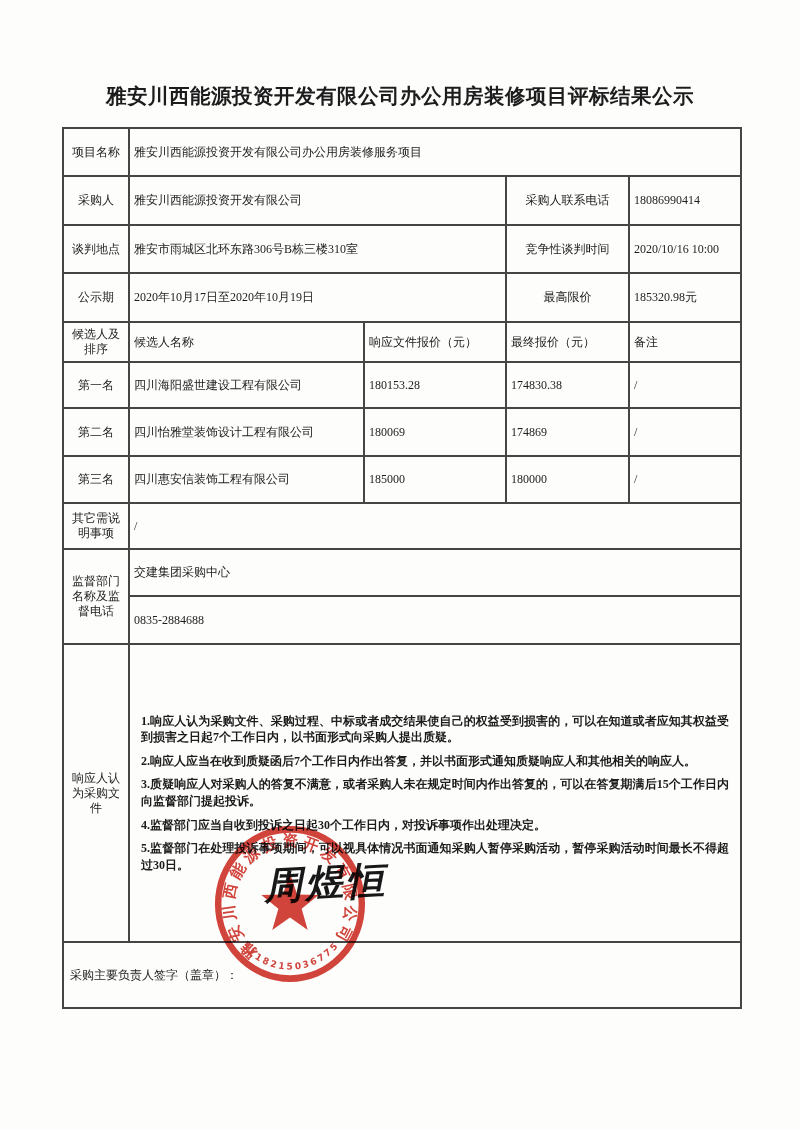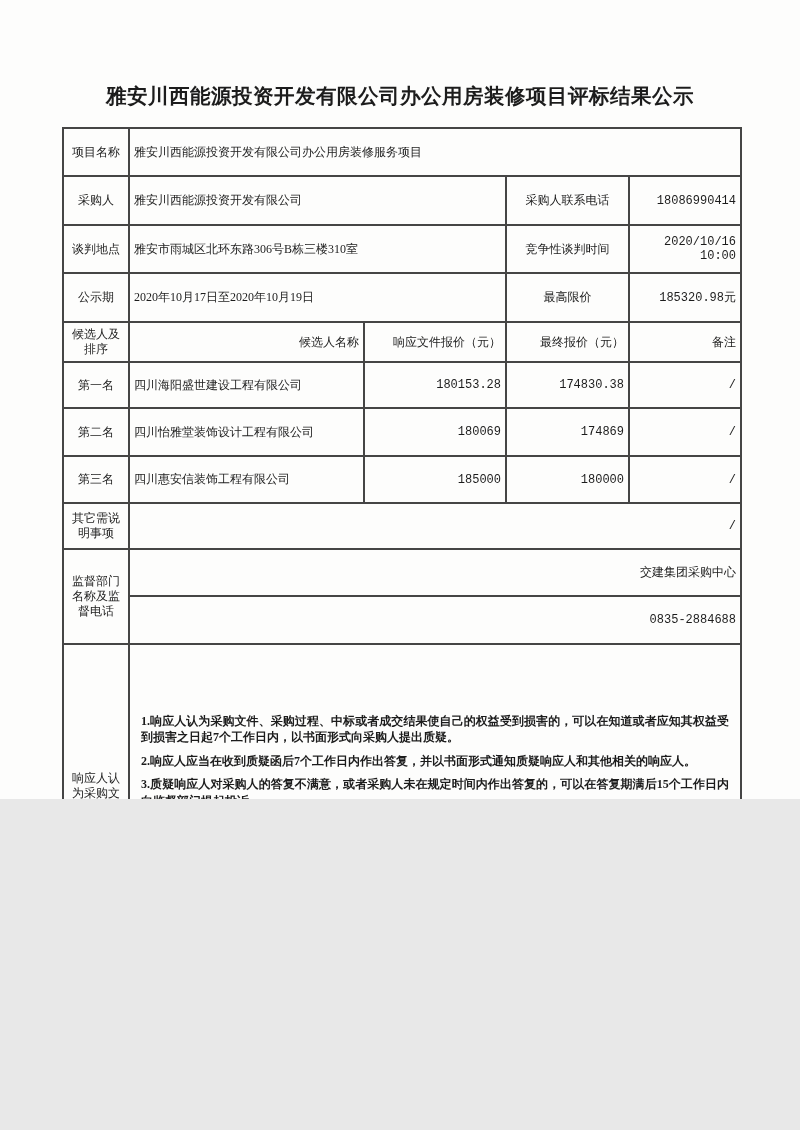--- a/index.html
+++ b/index.html
@@ -3,21 +3,21 @@
 <meta charset="utf-8">
 <style>
   html,body{margin:0;padding:0;}
   body{
     background:#e8e8e8;
     font-family:"Liberation Serif","DejaVu Serif",serif;
     color:#1c1c1c;
   }
   .page{
     position:relative;
-    width:800px;height:799px;
+    width:800px;height:1130px;
     margin:0 auto;
     background:#fdfdfc;
     overflow:hidden;
   }
   .title{
     position:absolute;
     top:82px;left:0;right:0;
     margin:0;
     text-align:center;
     font-size:20.5px;
@@ -33,21 +33,21 @@
     font-size:12px;
   }
   table.doc td{
     border:2px solid #454545;
     padding:2px 4px;
     vertical-align:middle;
     overflow:hidden;
   }
   td.lab{ text-align:center; line-height:1.25; }
   td.val{ text-align:left; padding-left:6px; }
-  td.ctr{ text-align:right;font-family:Liberation Mono, monospace; }
+  td.ctr{ text-align:left; }
   tr.r1 td{height:42px;} tr.r2 td{height:43px;} tr.r3 td{height:42px;}
   tr.r4 td{height:43px;} tr.r5 td{height:34px;} tr.r6 td{height:40px;}
   tr.r7 td{height:42px;} tr.r8 td{height:41px;} tr.r9 td{height:40px;margin-top:14px;}
   tr.r10a td{height:41px;} tr.r10b td{height:42px;}
   tr.r11 td{height:292px;} tr.r12 td{height:60px;}
   .objection-text p{
     margin:7px;
     line-height:1.38;
     text-align:justify;
     font-weight:bold;

